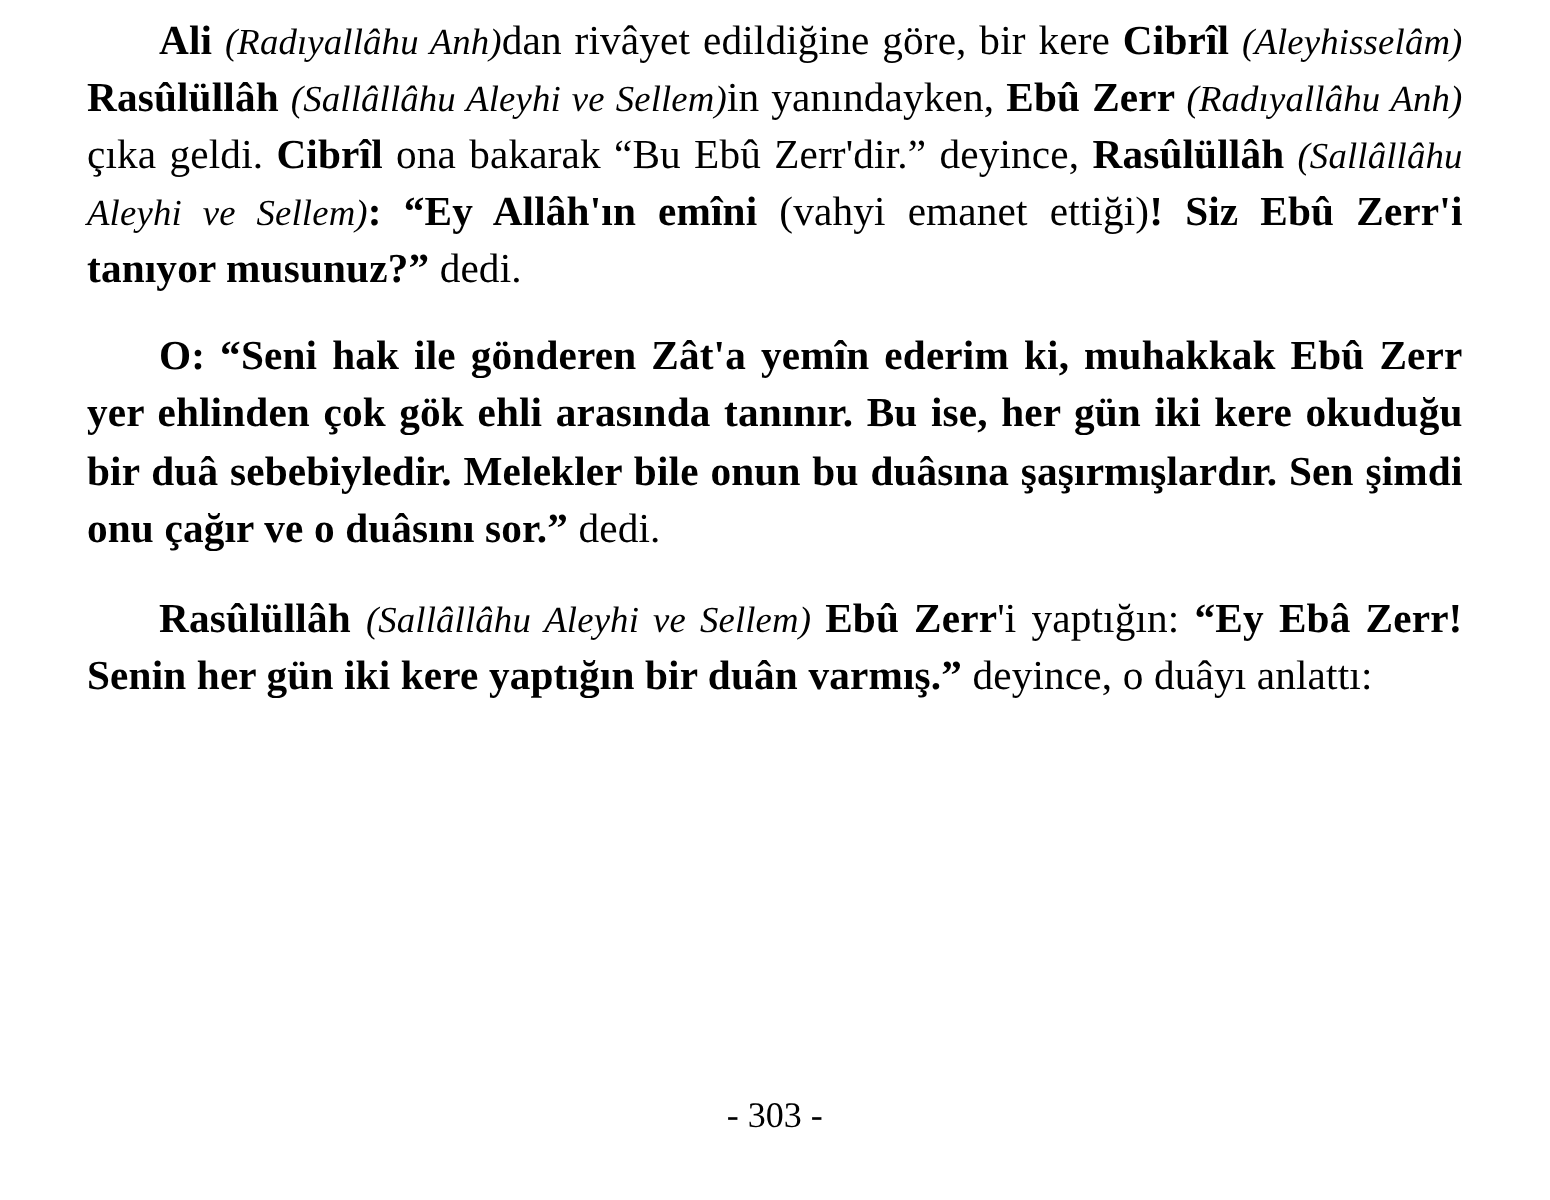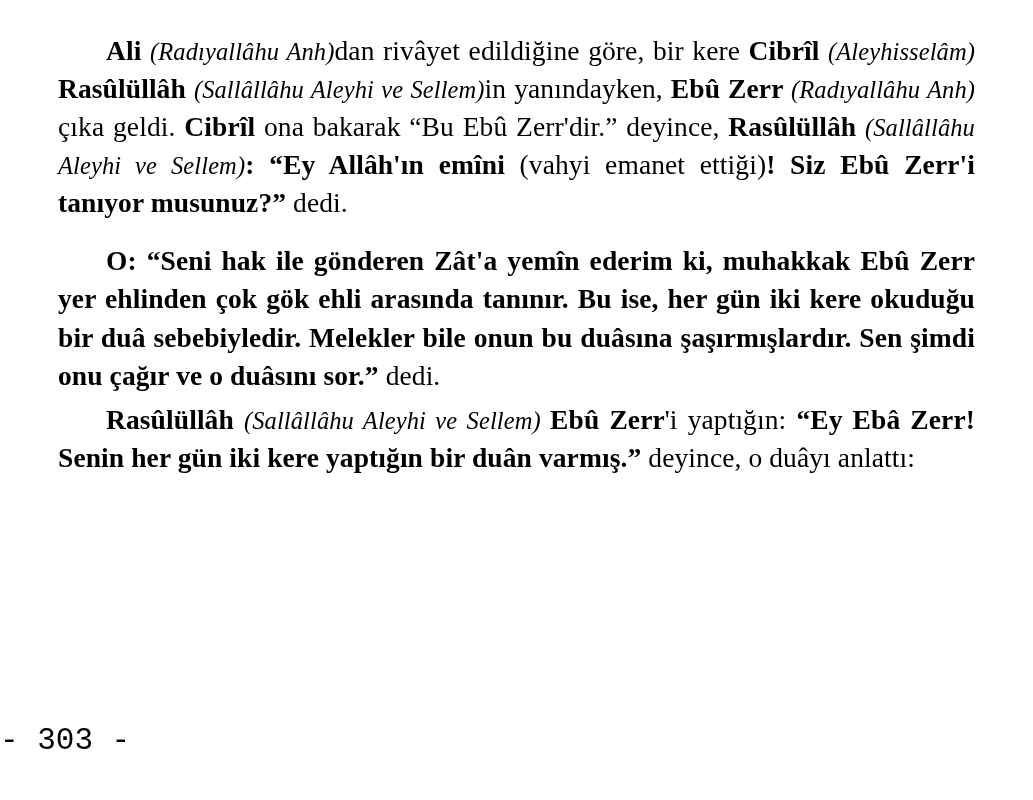--- a/index.html
+++ b/index.html
@@ -12,21 +12,21 @@
     height: 800px;
     font-family: "Liberation Serif", serif;
     color: #000000;
     position: relative;
     overflow: hidden;
   }
   .page {
     box-sizing: border-box;
     width: 1033px;
     height: 800px;
-    padding: 32px 58px 0 58px;
+    padding: 8px 58px 0 58px;
     position: relative;
   }
   .para {
     font-size: 27.5px;
     line-height: 1.385;
     text-align: justify;
     text-justify: inter-word;
     margin: 0 0 20px 0;
     letter-spacing: 0.1px;
   }
@@ -38,35 +38,36 @@
     font-weight: bold;
   }
   .i {
     font-style: italic;
     font-size: 24.5px;
   }
   .reg {
     font-weight: normal;
   }
   .p2 {
-    margin-bottom: 6px;
+    margin-bottom: 22px;
   }
   .p3 {
     margin-bottom: 22px;
   }
   .p4 {
     margin-bottom: 0;
   }
   .pagenum {
     position: absolute;
     left: 0;
     right: 0;
     bottom: 42px;
-    font-size: 31px;
-    font-family: Liberation Mono, monospace;
+    text-align: center;
+    font-size: 24px;
+    font-family: Liberation Serif, serif;
     font-weight: normal;
   }
 </style>
 </head>
 <body>
 
 <div class="page">
 
   <p class="para p1"><span class="indent"></span><span class="b">Ali </span><span class="i">(Radıyallâhu Anh)</span><span class="reg">dan rivâyet edildiğine göre, bir kere </span><span class="b">Cibrîl </span><span class="i">(Aleyhisselâm) </span><span class="b">Rasûlüllâh </span><span class="i">(Sallâllâhu Aleyhi ve Sellem)</span><span class="reg">in yanındayken, </span><span class="b">Ebû Zerr </span><span class="i">(Radıyallâhu Anh) </span><span class="reg">çıka geldi. </span><span class="b">Cibrîl </span><span class="reg">ona bakarak “Bu Ebû Zerr'dir.” deyince, </span><span class="b">Rasûlüllâh </span><span class="i">(Sallâllâhu Aleyhi ve Sellem)</span><span class="b">: </span><span class="b">“Ey Allâh'ın emîni </span><span class="reg">(vahyi emanet ettiği)</span><span class="b">! Siz Ebû Zerr'i tanıyor musunuz?” </span><span class="reg">dedi.</span></p>
 

